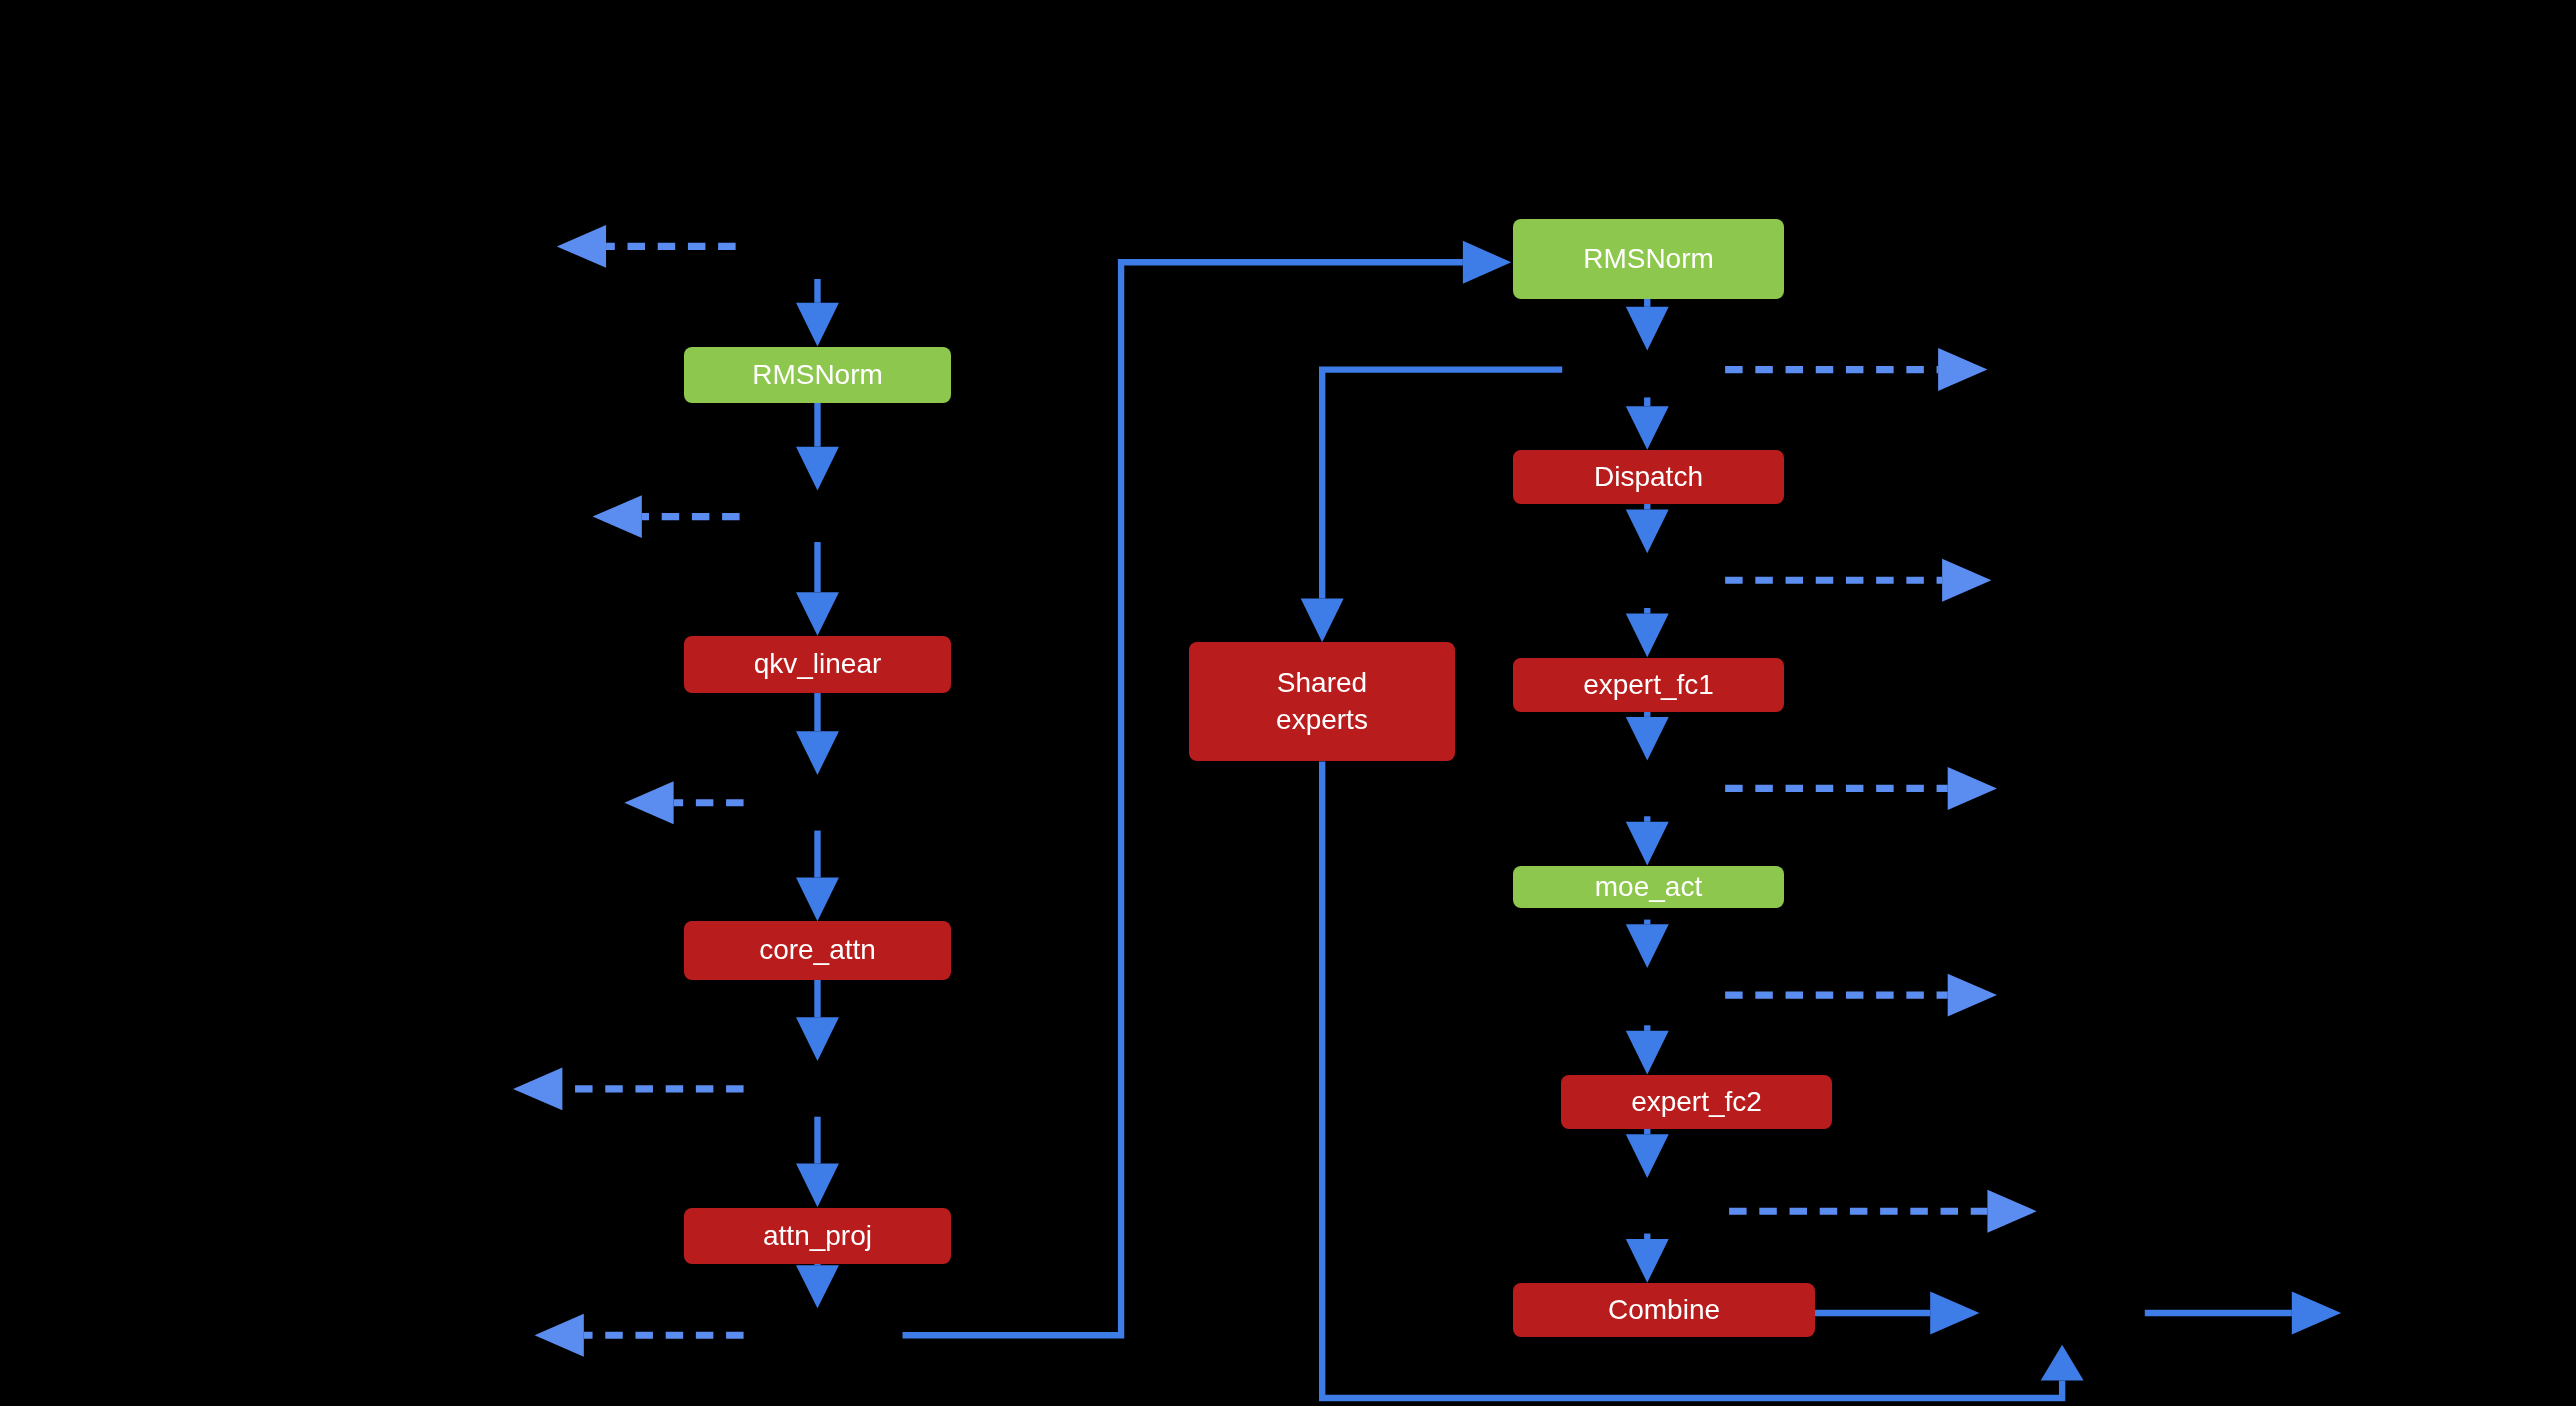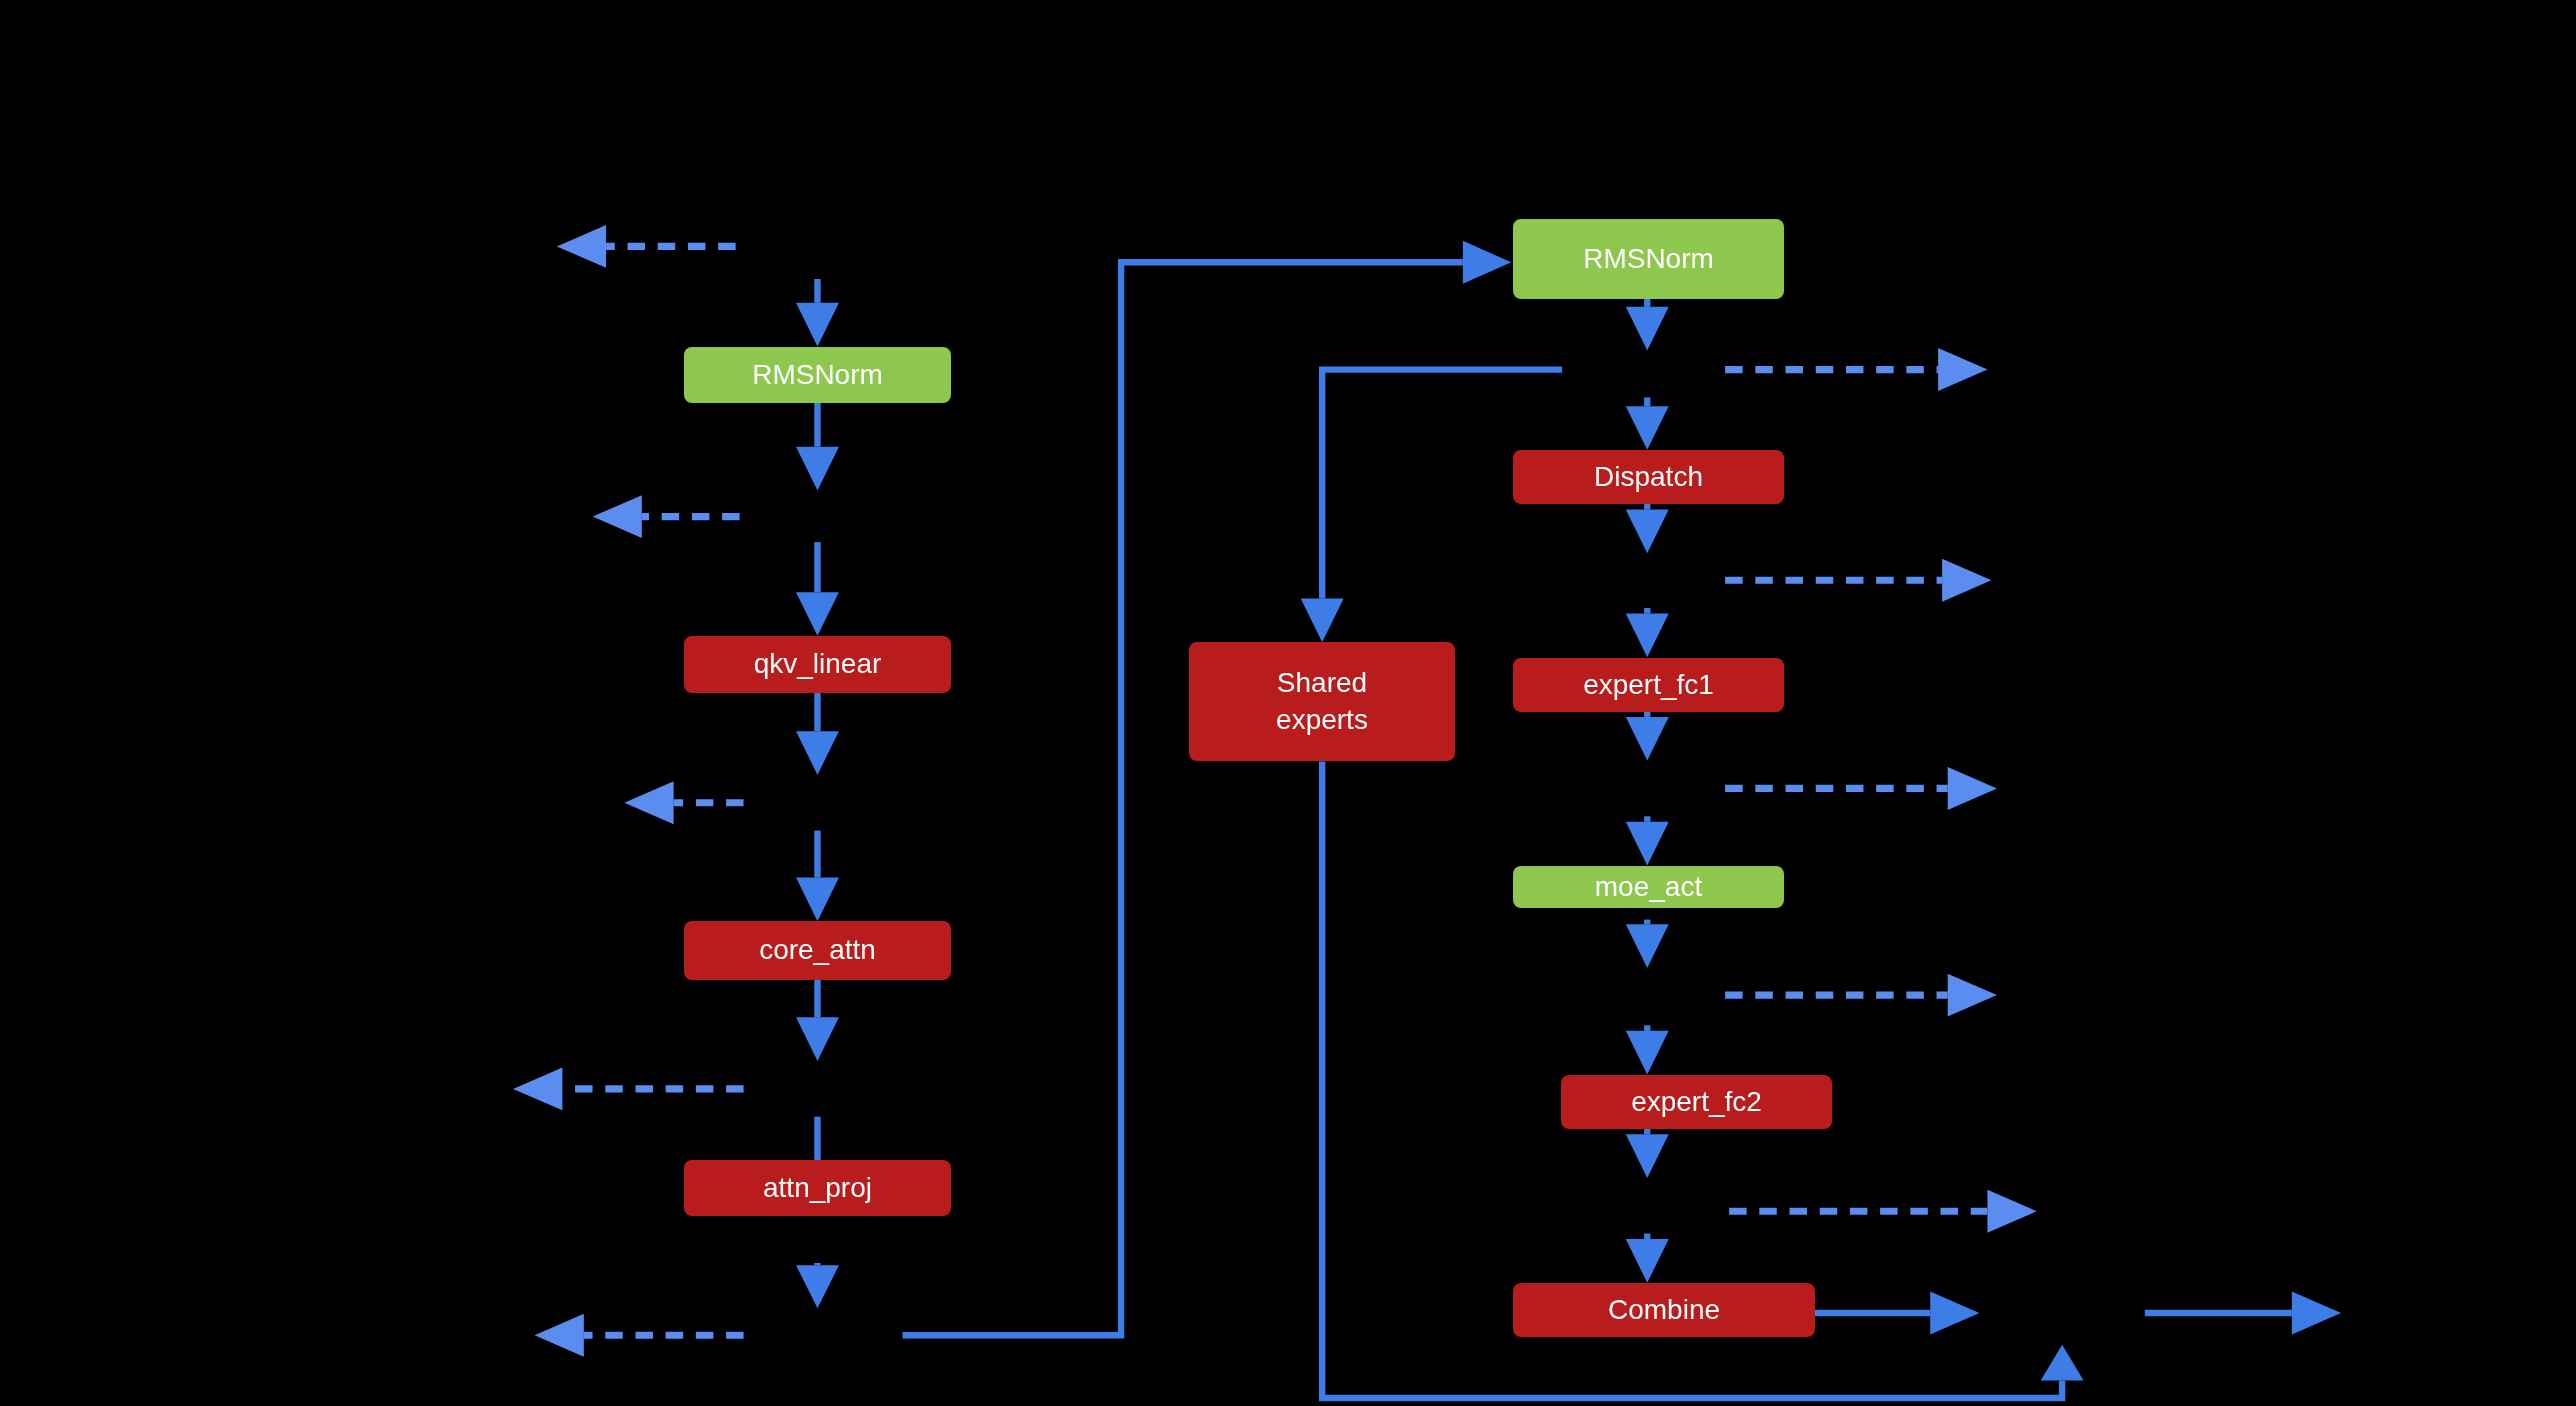--- a/index.html
+++ b/index.html
@@ -188,21 +188,21 @@
       <polygon class="dashed-head" points="2500,1497 2500,1551 2562,1524"></polygon>
     </g>
   </svg>
 
   <div class="node green" style="left:684px;  top:347px;  width:267px; height:56px;">RMSNorm</div>
 
   <div class="node orange" style="left:684px;  top:636px;  width:267px; height:57px;">qkv_linear</div>
 
   <div class="node orange" style="left:684px;  top:921px; width:267px; height:59px;">core_attn</div>
 
-  <div class="node orange" style="left:684px;  top:1160px; width:267px; height:56px;">attn_proj</div>
+  <div class="node orange" style="left:684px;  top:1208px; width:267px; height:56px;">attn_proj</div>
 
   <div class="node green" style="left:1513px; top:219px;  width:271px; height:80px;">RMSNorm</div>
 
   <div class="node orange" style="left:1513px; top:450px;  width:271px; height:54px;">Dispatch</div>
 
   <div class="node orange" style="left:1513px; top:658px;  width:271px; height:54px;">expert_fc1</div>
 
   <div class="node green" style="left:1513px; top:866px; width:271px; height:42px;">moe_act</div>
 
   <div class="node orange" style="left:1513px; top:1075px; width:271px; height:54px;margin-left:48px;">expert_fc2</div>

